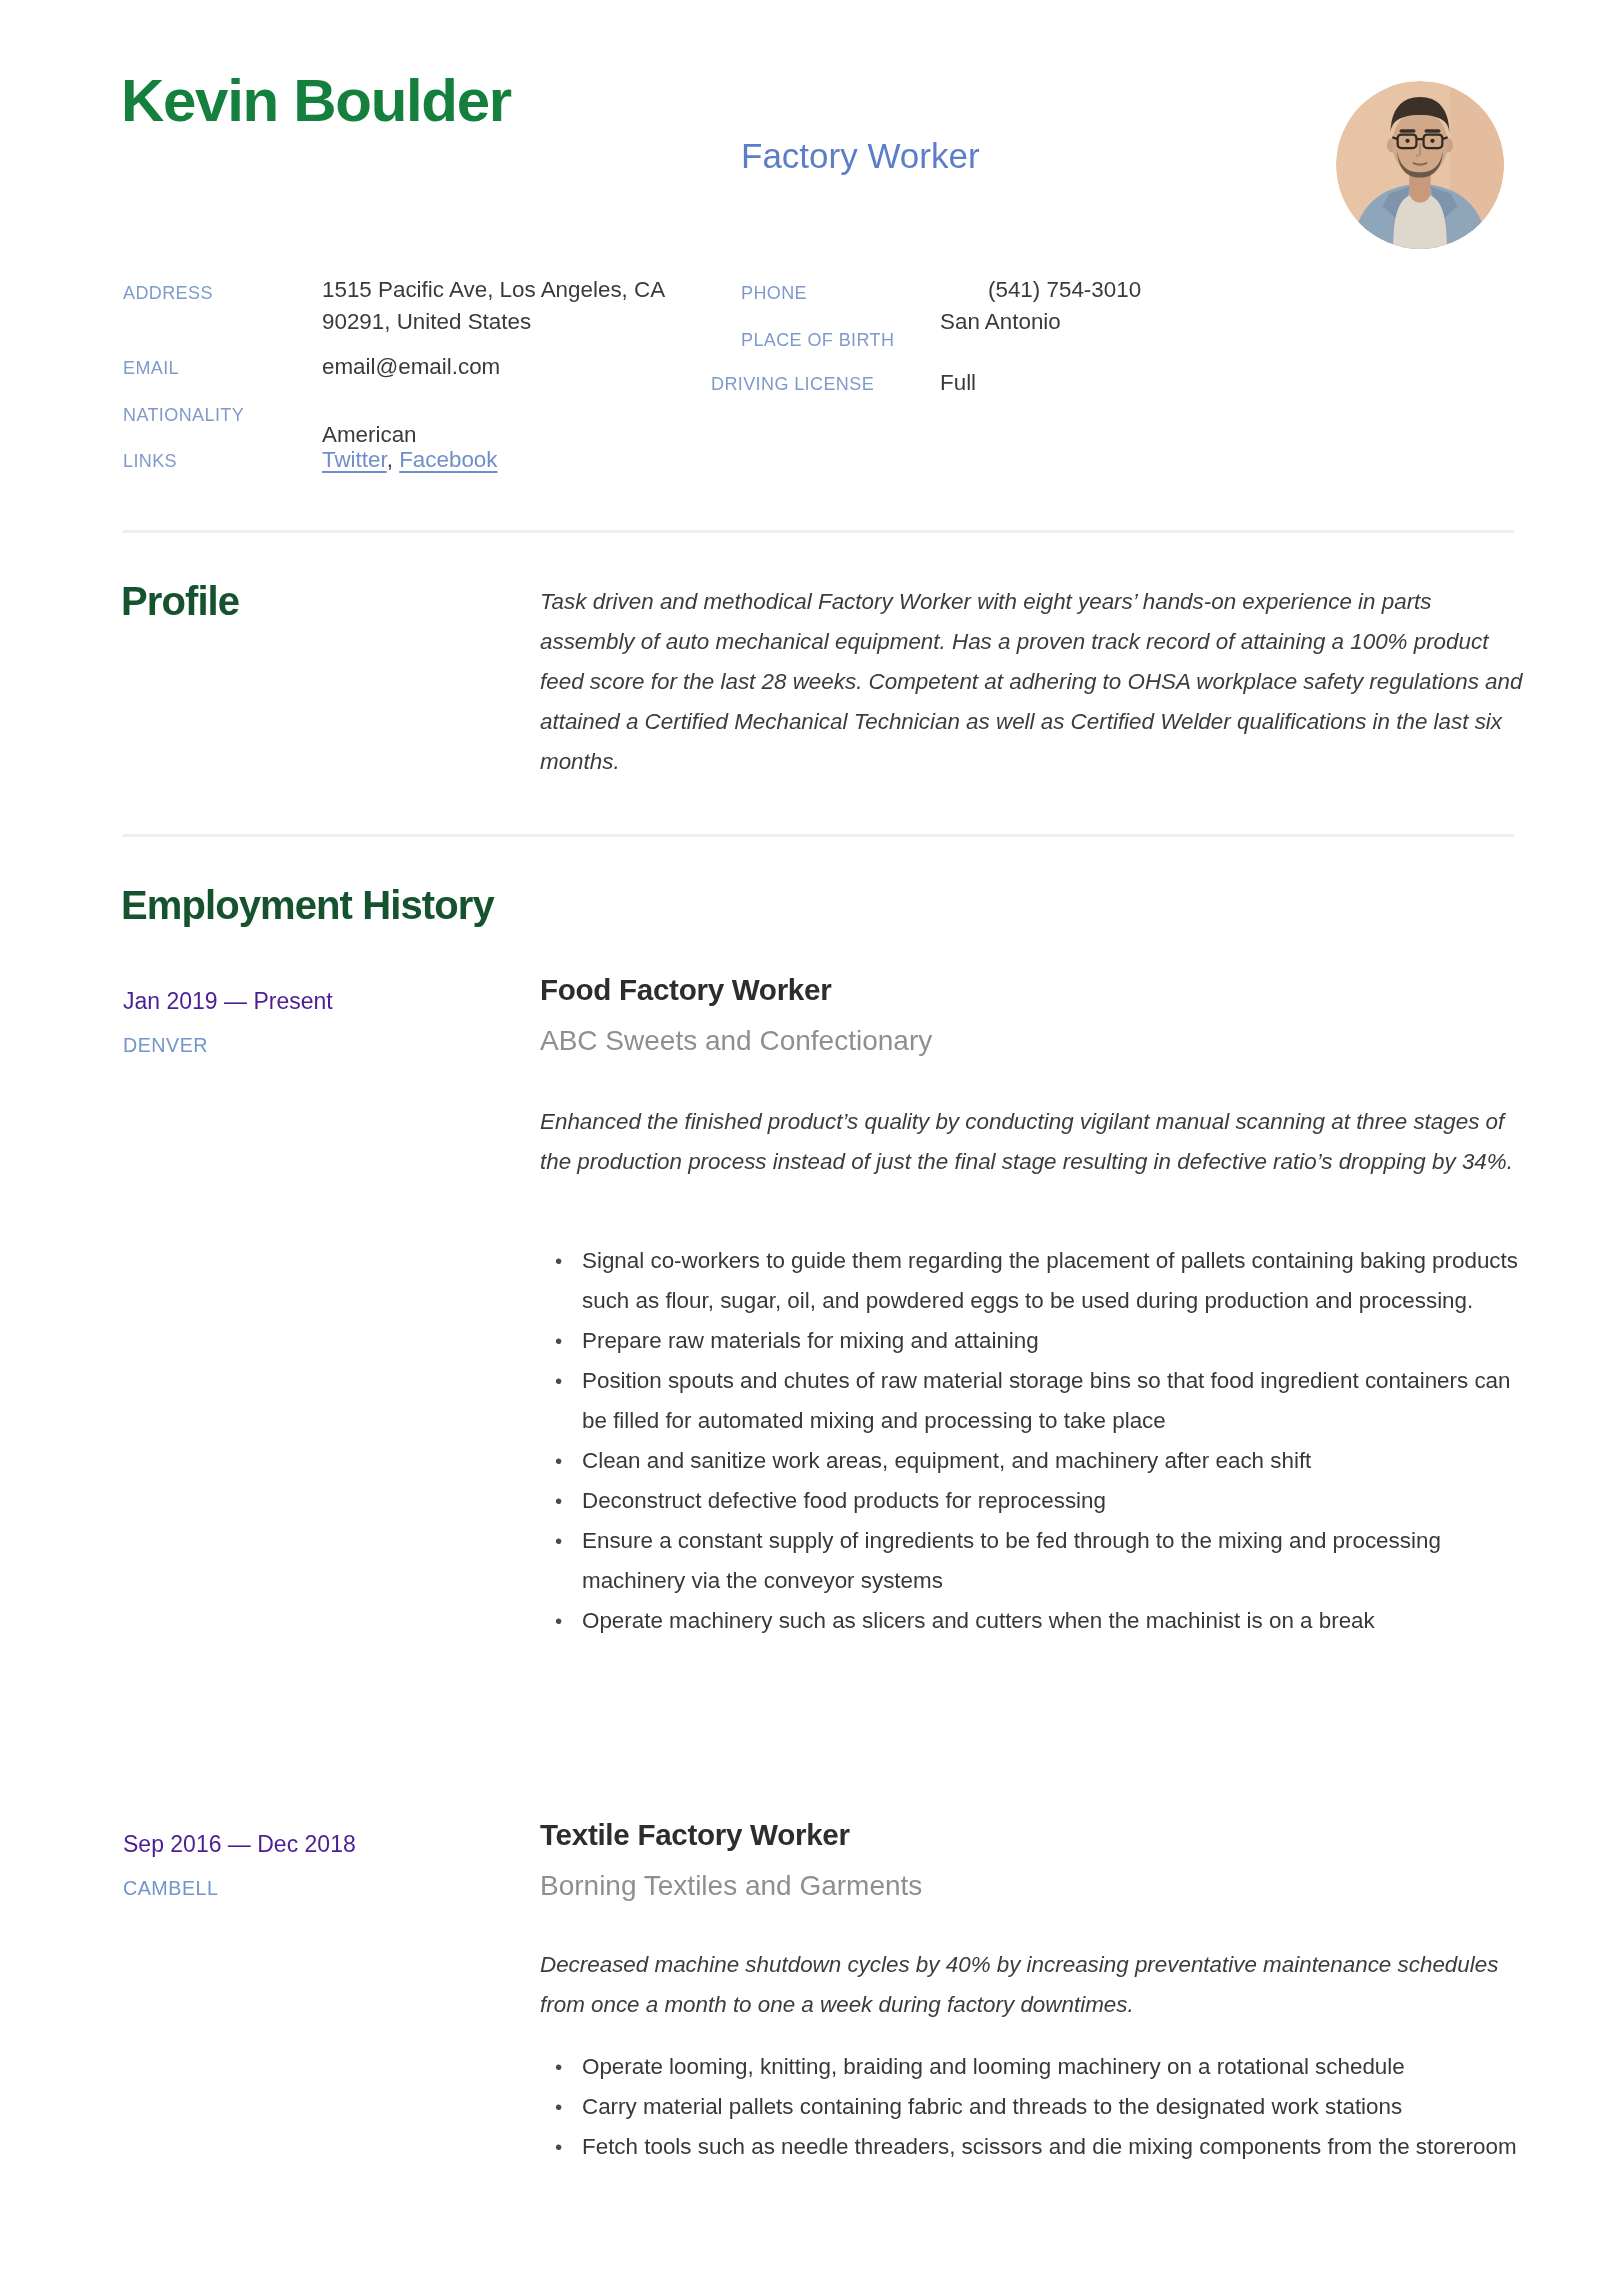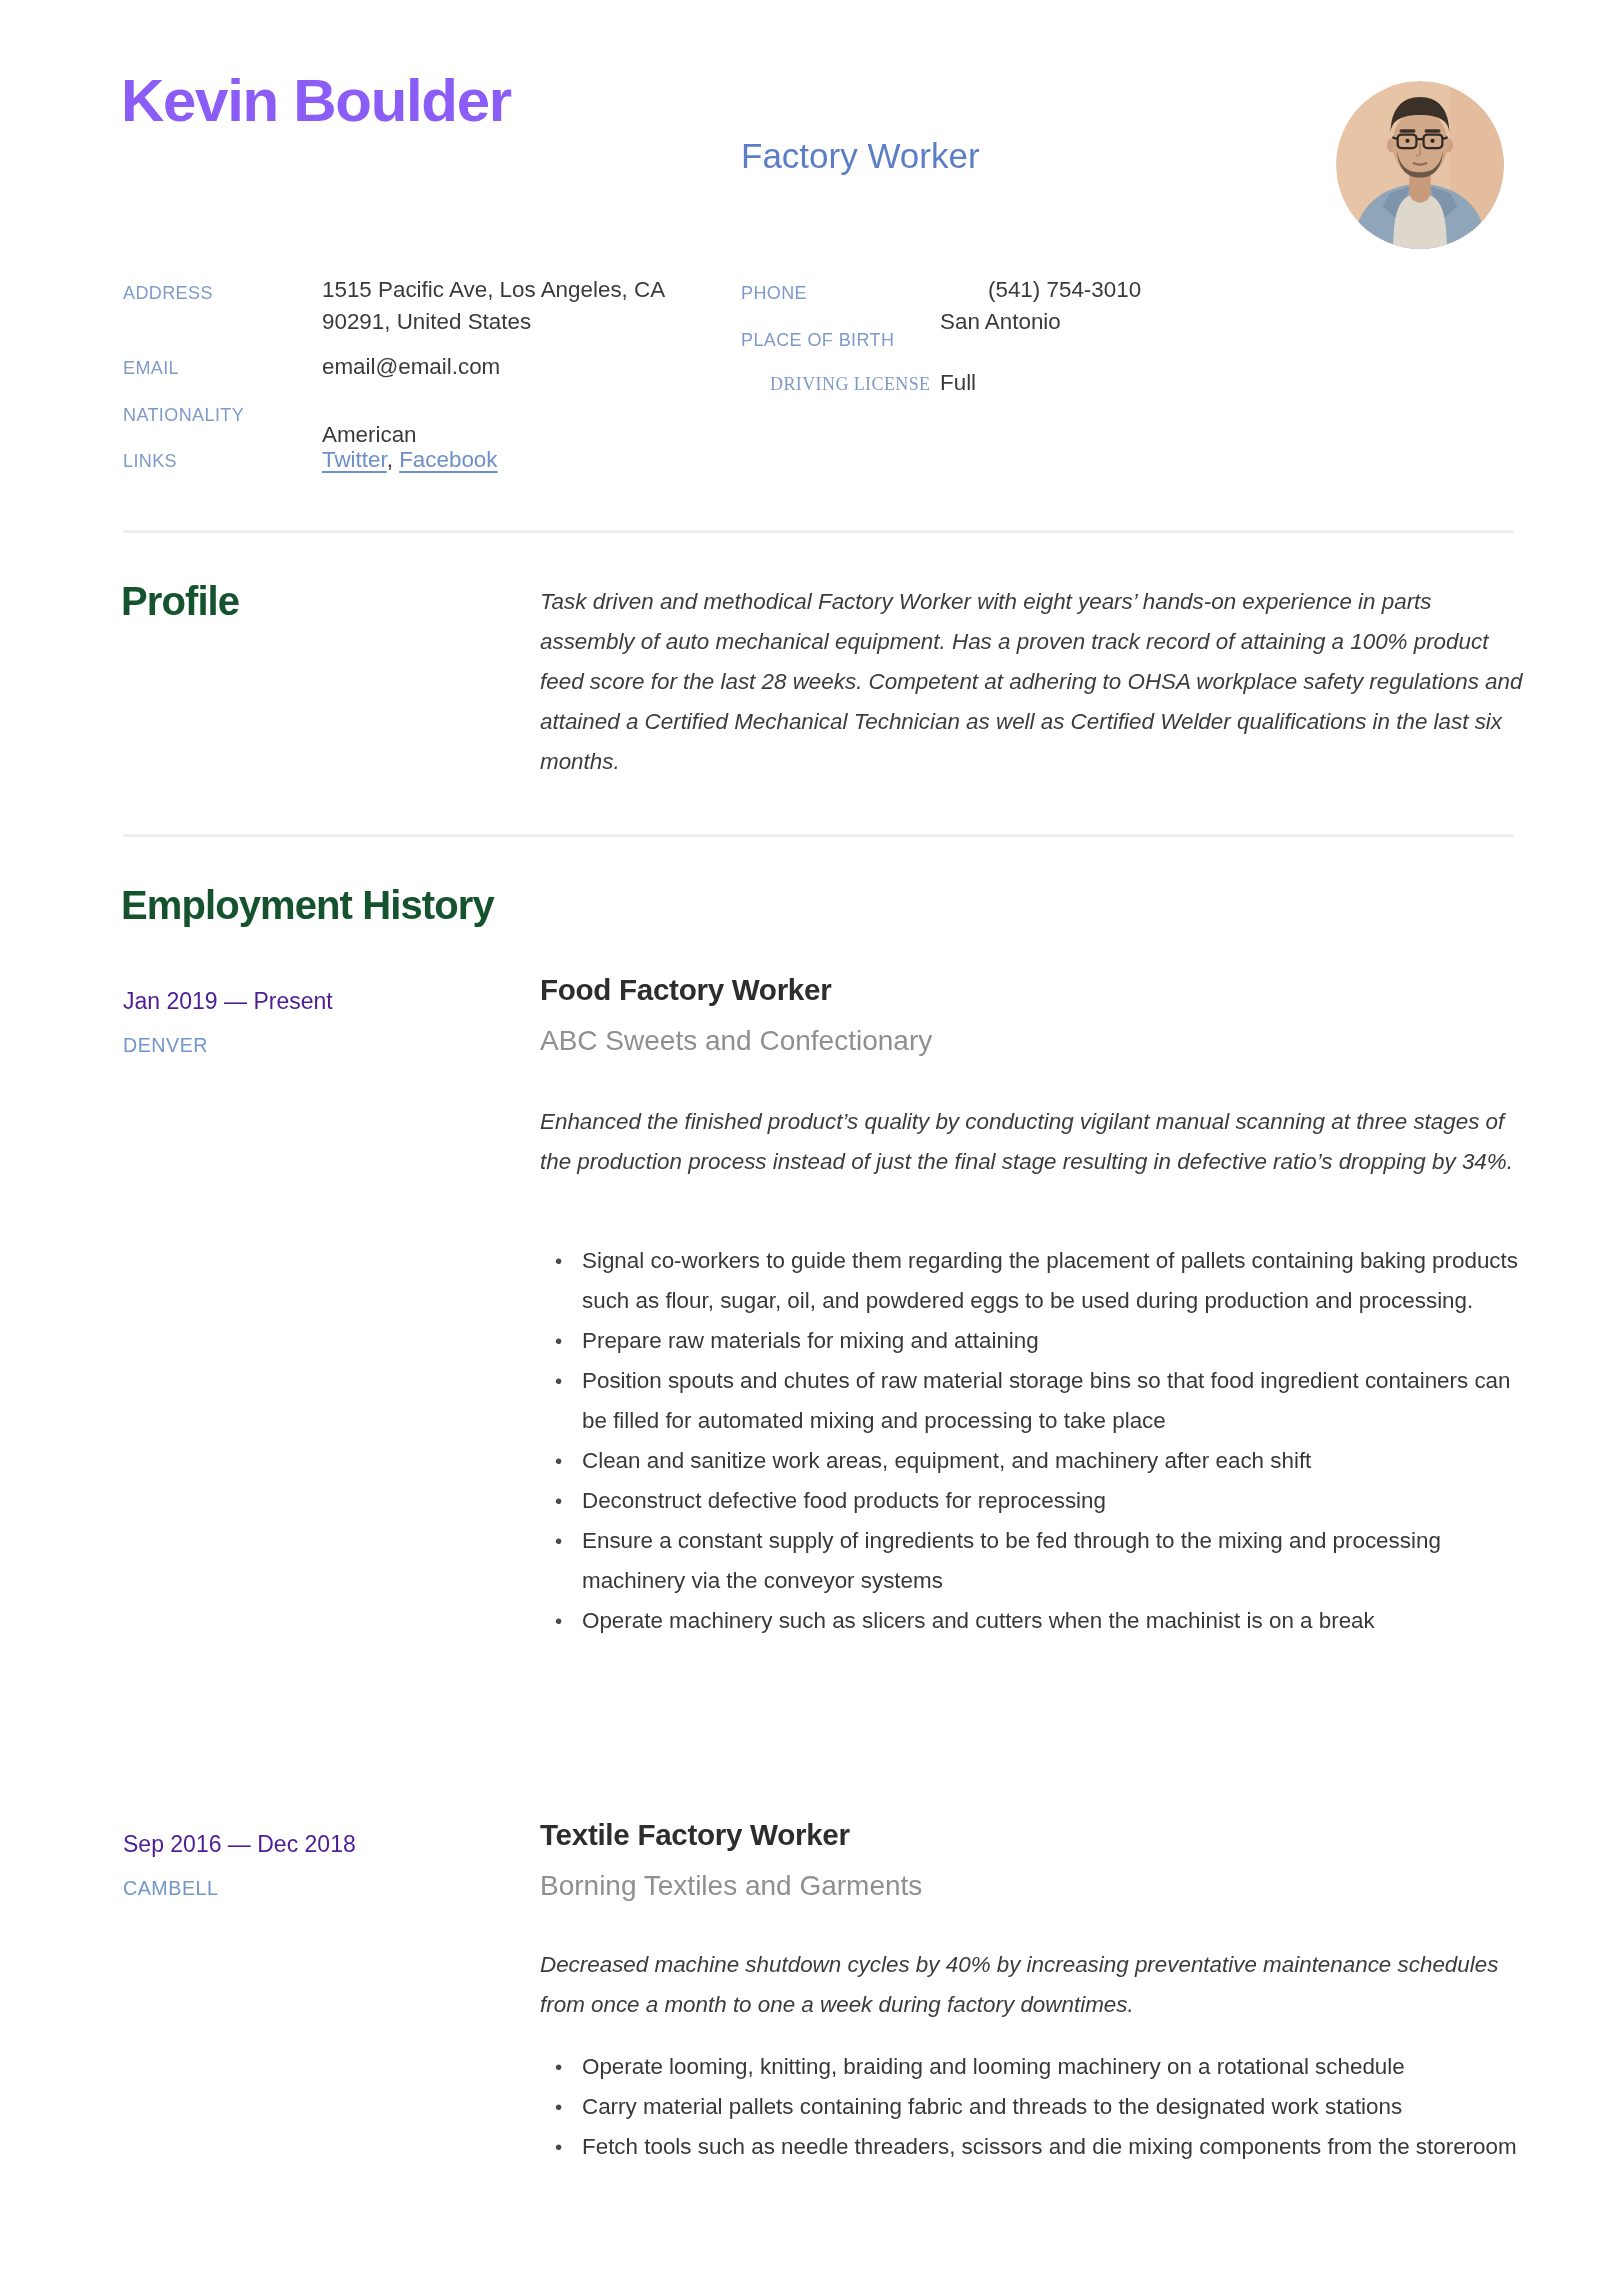--- a/index.html
+++ b/index.html
@@ -3,21 +3,21 @@
 <meta charset="utf-8">
 <style>
   * { margin:0; padding:0; box-sizing:border-box; }
   html,body { background:#fff; }
   body { font-family:"Liberation Sans", sans-serif; }
   .page { position:relative; width:1621px; height:2293px; background:#ffffff; overflow:hidden; }
 
   .abs { position:absolute; }
 
   
-  .name { left:121px; top:66px; font-size:60px; font-weight:800; letter-spacing:-1.3px; color:#8b5cf6; }
+  .name { left:121px; top:66px; font-size:60px; font-weight:800; letter-spacing:-1.3px; color:#15803d; }
   .role { left:741px; top:136px; font-size:35px; font-weight:400; color:#5b7ec7; }
   .avatar { left:1336px; top:81px; width:168px; height:168px; border-radius:50%; overflow:hidden; }
   .avatar svg { display:block; width:100%; height:100%; }
 
   
   .clabel { font-size:18px; color:#7f9aca; letter-spacing:0.4px; font-weight:400; }
   .cvalue { font-size:22.4px; color:#3a3a3a; line-height:32px; }
   .cvalue a { color:#6e8fc9; text-decoration:underline; text-underline-offset:3.6px; }
   .addr-value { width:365px; }
 
@@ -103,21 +103,21 @@
 
   <div class="abs clabel" style="left:123px; top:451px;">LINKS</div>
   <div class="abs cvalue" style="left:322px; top:444px;"><a href="#">Twitter</a><span>,</span> <a href="#">Facebook</a></div>
 
   <div class="abs clabel" style="left:741px; top:283px;">PHONE</div>
   <div class="abs cvalue" style="left:988px; top:274px;">(541) 754-3010</div>
 
   <div class="abs clabel" style="left:741px; top:330px;">PLACE OF BIRTH</div>
   <div class="abs cvalue" style="left:940px; top:306px;">San Antonio</div>
 
-  <div class="abs clabel" style="left:770px; top:374px;font-family:Liberation Serif, serif;">DRIVING LICENSE</div>
+  <div class="abs clabel" style="left:711px; top:374px;">DRIVING LICENSE</div>
   <div class="abs cvalue" style="left:940px; top:367px;">Full</div>
 
   <div class="abs divider" style="top:530px;"></div>
 
   <h2 class="abs section-h" style="left:121px; top:579px;">Profile</h2>
   <p class="abs bodytext italic" style="left:540px; top:582px;">Task driven and methodical Factory Worker with eight years’ hands-on experience in parts assembly of auto mechanical equipment. Has a proven track record of attaining a 100% product feed score for the last 28 weeks. Competent at adhering to OHSA workplace safety regulations and attained a Certified Mechanical Technician as well as Certified Welder qualifications in the last six months.</p>
 
   <div class="abs divider" style="top:834px;"></div>
 
   <h2 class="abs section-h" style="left:121px; top:883px;">Employment History</h2>

